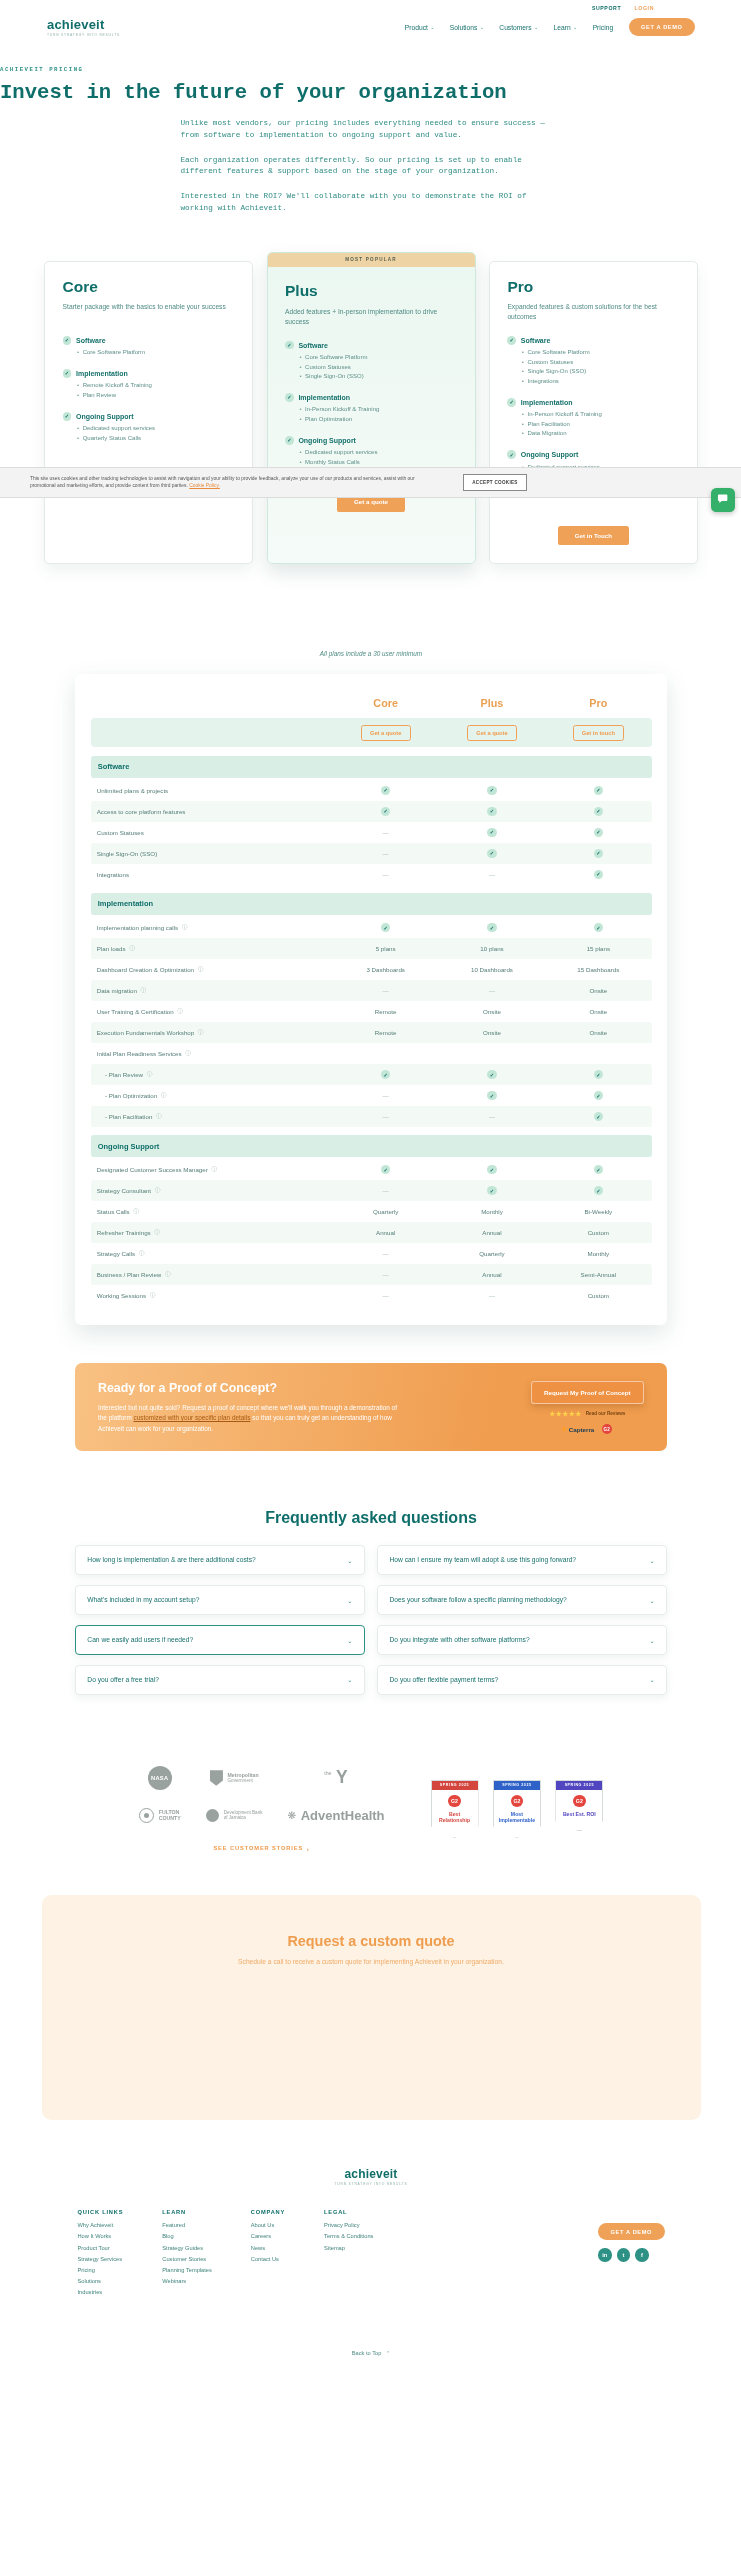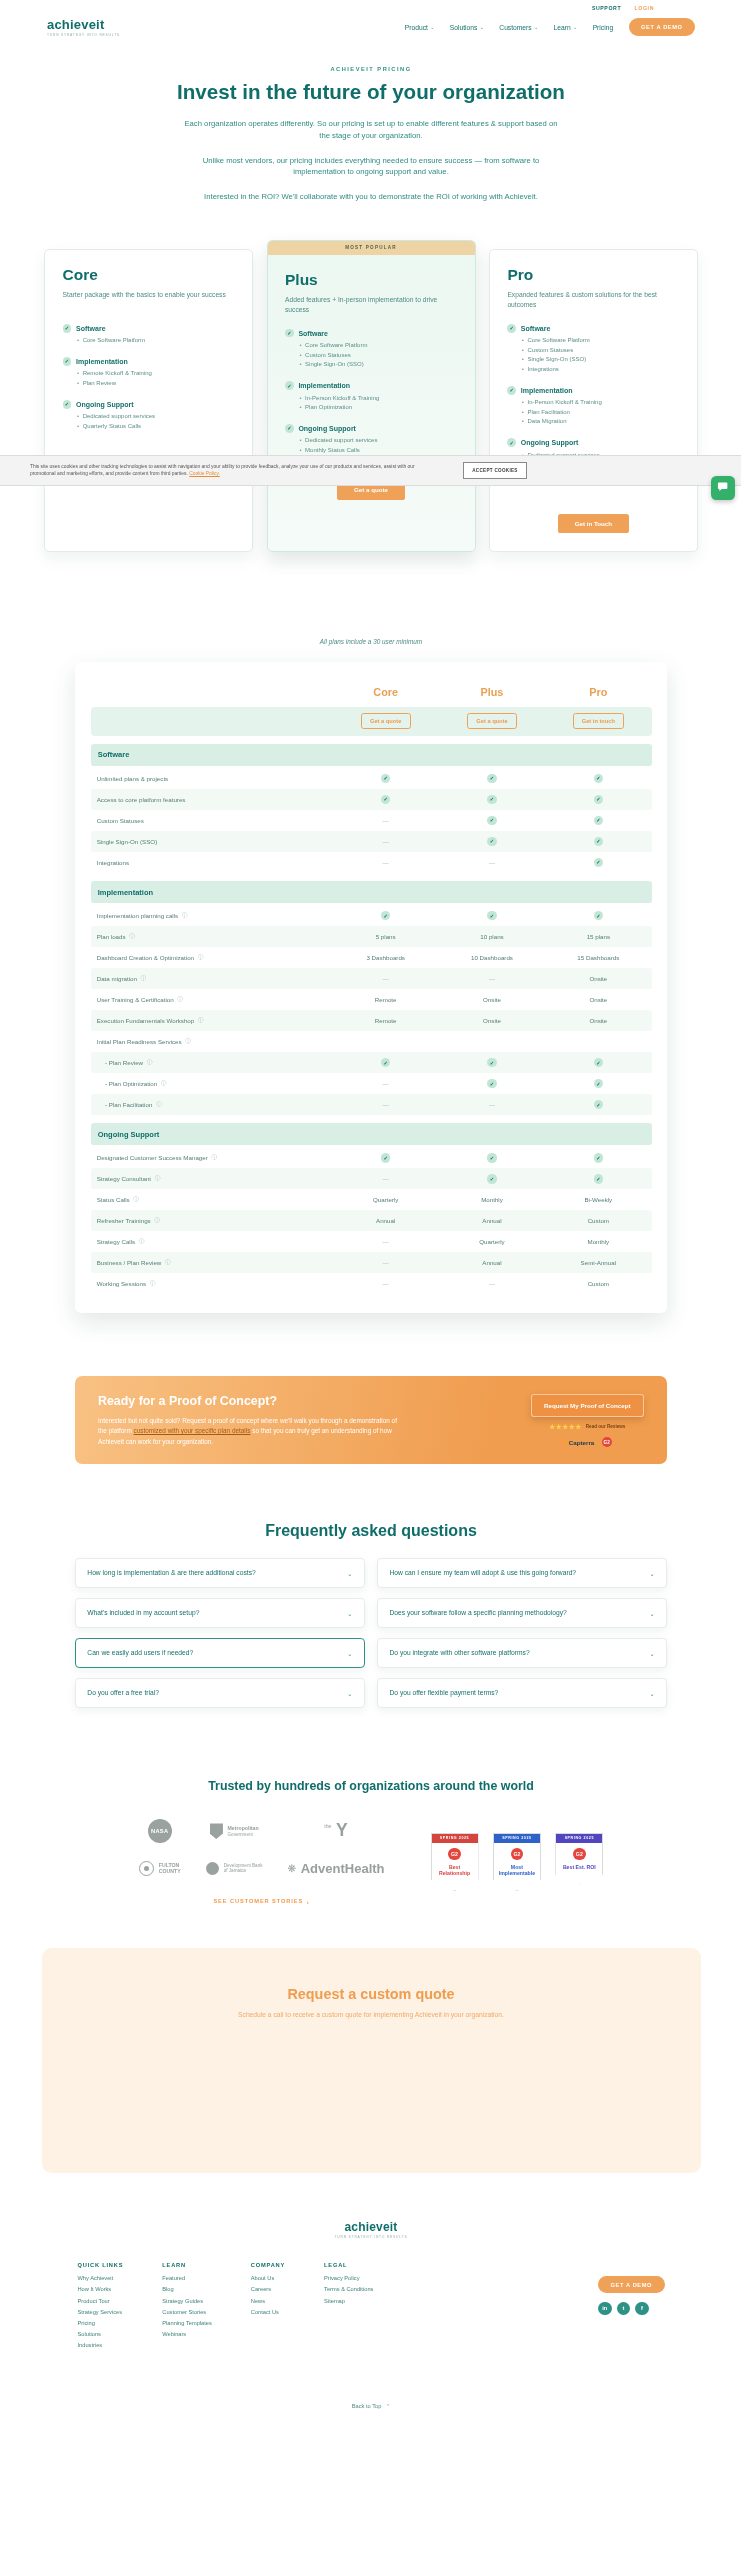--- a/index.html
+++ b/index.html
@@ -18,21 +18,21 @@
   .logo { cursor:pointer; }
   .logo-text { font-size:13px; font-weight:bold; color:#0f6e6a; letter-spacing:0.2px; }
   .logo-tag { font-size:3.3px; color:#8fb0aa; letter-spacing:0.8px; margin-top:0.5px; text-transform:uppercase; }
   .nav-items { margin-left:auto; display:flex; gap:15.5px; align-items:center; font-size:6.7px; color:#15706b; }
   .nav-item { display:flex; align-items:center; gap:2.6px; cursor:pointer; }
   .caret { font-size:4.6px; color:#2d8a82; }
   .btn-pill { background:#f0a158; color:#fff; border:none; border-radius:10.3px; padding:5.7px 12.4px; font-size:5.7px; font-weight:bold; letter-spacing:0.6px; cursor:pointer; }
   .nav-cta { margin-left:15.5px; }
 
   
-  .hero { text-align:center; padding:18.5px 0 15.5px; }
+  .hero { padding:18.5px 0 15.5px;font-family:Liberation Mono, monospace; }
   .eyebrow { color:#2d9285; font-size:5.7px; font-weight:bold; letter-spacing:1.5px; margin-bottom:8.2px; }
   .hero h1 { font-size:20.6px; color:#0f6e6a; font-weight:600; margin-bottom:14.4px; }
   .hero-p { max-width:381px; margin:0 auto 12.4px; font-size:7.7px; line-height:1.55; color:#2f8c84; }
 
   
   .plans-section { position:relative; padding:18.5px 0 57px; }
   .plans { display:flex; justify-content:center; gap:13.4px; align-items:stretch; }
   .plan { width:209px; background:#fff; border:0.5px solid #e4eae7; border-radius:5.2px; box-shadow:0 6.2px 14.4px rgba(20,80,70,.07); display:flex; flex-direction:column; }
   .plan-body { padding:15.5px 17.5px 17.5px; flex:1; display:flex; flex-direction:column; }
   .plan.popular { background:linear-gradient(180deg,#ebf7f1,#f5fbf8); border-color:#cfe8dc; margin-top:-9.3px; box-shadow:0 8.2px 18.5px rgba(20,80,70,.13); }
@@ -70,21 +70,21 @@
   .t-section { background:#d9efe5; color:#0f6e6a; font-weight:bold; font-size:7.5px; min-height:22px; border-radius:3.1px; margin:8.2px 0 2.1px; display:flex; align-items:center; padding:0 7.2px; }
   .t-row.alt { background:#f3faf6; }
   .t-label { display:flex; align-items:center; gap:3.6px; }
   .t-label.indent { padding-left:14.4px; }
   .info-icon { color:#a9bdb8; font-size:5.7px; }
   .t-dash { color:#9fb5b0; }
   .t-text { color:#557d77; }
   .tcheck { width:9.3px; height:9.3px; flex:0 0 9.3px; }
 
   
-  .poc-wrap { padding-top:23px;margin-top:40px; }
+  .poc-wrap { padding-top:38px; }
   .poc { width:592px; margin:0 auto; border-radius:7.2px; background:linear-gradient(100deg,#f8c183 0%,#f09d4f 70%); padding:18.5px 23px 16.5px; display:flex; gap:20.6px; color:#fff; }
   .poc h3 { font-size:12.4px; font-weight:bold; margin-bottom:7.2px; }
   .poc p { font-size:6.4px; line-height:1.65; max-width:309px; }
   .poc-link { color:#a85a12; text-decoration:underline; cursor:pointer; }
   .poc-right { margin-left:auto; display:flex; flex-direction:column; align-items:center; justify-content:center; gap:6.2px; }
   .poc-btn { background:#ee9143; border:0.5px solid rgba(255,255,255,.5); box-shadow:0 3.1px 7.2px rgba(120,60,0,.25); color:#fff; font-size:6.2px; font-weight:bold; border-radius:3.1px; padding:6.7px 12.4px; cursor:pointer; }
   .poc-rating { display:flex; align-items:center; gap:4.1px; font-size:4.6px; color:#7a4613; font-weight:bold; }
   .stars { color:#ffd24a; font-size:6.7px; letter-spacing:0.5px; }
   .poc-logos { display:flex; align-items:center; gap:7.2px; }
   .capterra { font-weight:bold; color:#163a57; font-size:6.2px; display:flex; align-items:center; gap:2.1px; }
@@ -181,22 +181,22 @@
         <div class="nav-item">
           <span>Pricing</span>
         </div>
       </nav>
     <button class="btn-pill nav-cta">GET A DEMO</button>
   </header>
 
   <section class="hero">
     <div class="eyebrow">ACHIEVEIT PRICING</div>
     <h1>Invest in the future of your organization</h1>
+    <p class="hero-p">Unlike most vendors, our pricing includes everything needed to ensure success — from software to implementation to ongoing support and value.</p>
     <p class="hero-p">Each organization operates differently. So our pricing is set up to enable different features &amp; support based on the stage of your organization.</p>
-    <p class="hero-p">Unlike most vendors, our pricing includes everything needed to ensure success — from software to implementation to ongoing support and value.</p>
     <p class="hero-p">Interested in the ROI? We'll collaborate with you to demonstrate the ROI of working with Achieveit.</p>
   </section>
 
   <section class="plans-section">
     <div class="plans">
         <div class="plan">
           <div class="plan-body">
             <h3>Core</h3>
             <p class="plan-desc">Starter package with the basics to enable your success</p>
             <div class="feat-group">
@@ -738,21 +738,20 @@
           </div>
           <div class="faq-item" style="margin-bottom: 10.3px;">
             <span class="faq-q">Do you offer flexible payment terms?</span>
             <span class="chev">⌄</span>
           </div>
         </div>
     </div>
   </section>
 
   <section class="trusted">
-    <h2>Trusted by hundreds of organizations around the world</h2>
     <div class="trust-flex">
       <div class="logo-col">
         <div class="logo-grid">
             <div class="gray-logo">
               <div class="nasa-circle">NASA</div>
             </div>
             <div class="gray-logo">
               <div class="shield"></div>
               <div class="logo-stack">
                 <span class="l1">Metropolitan</span>

